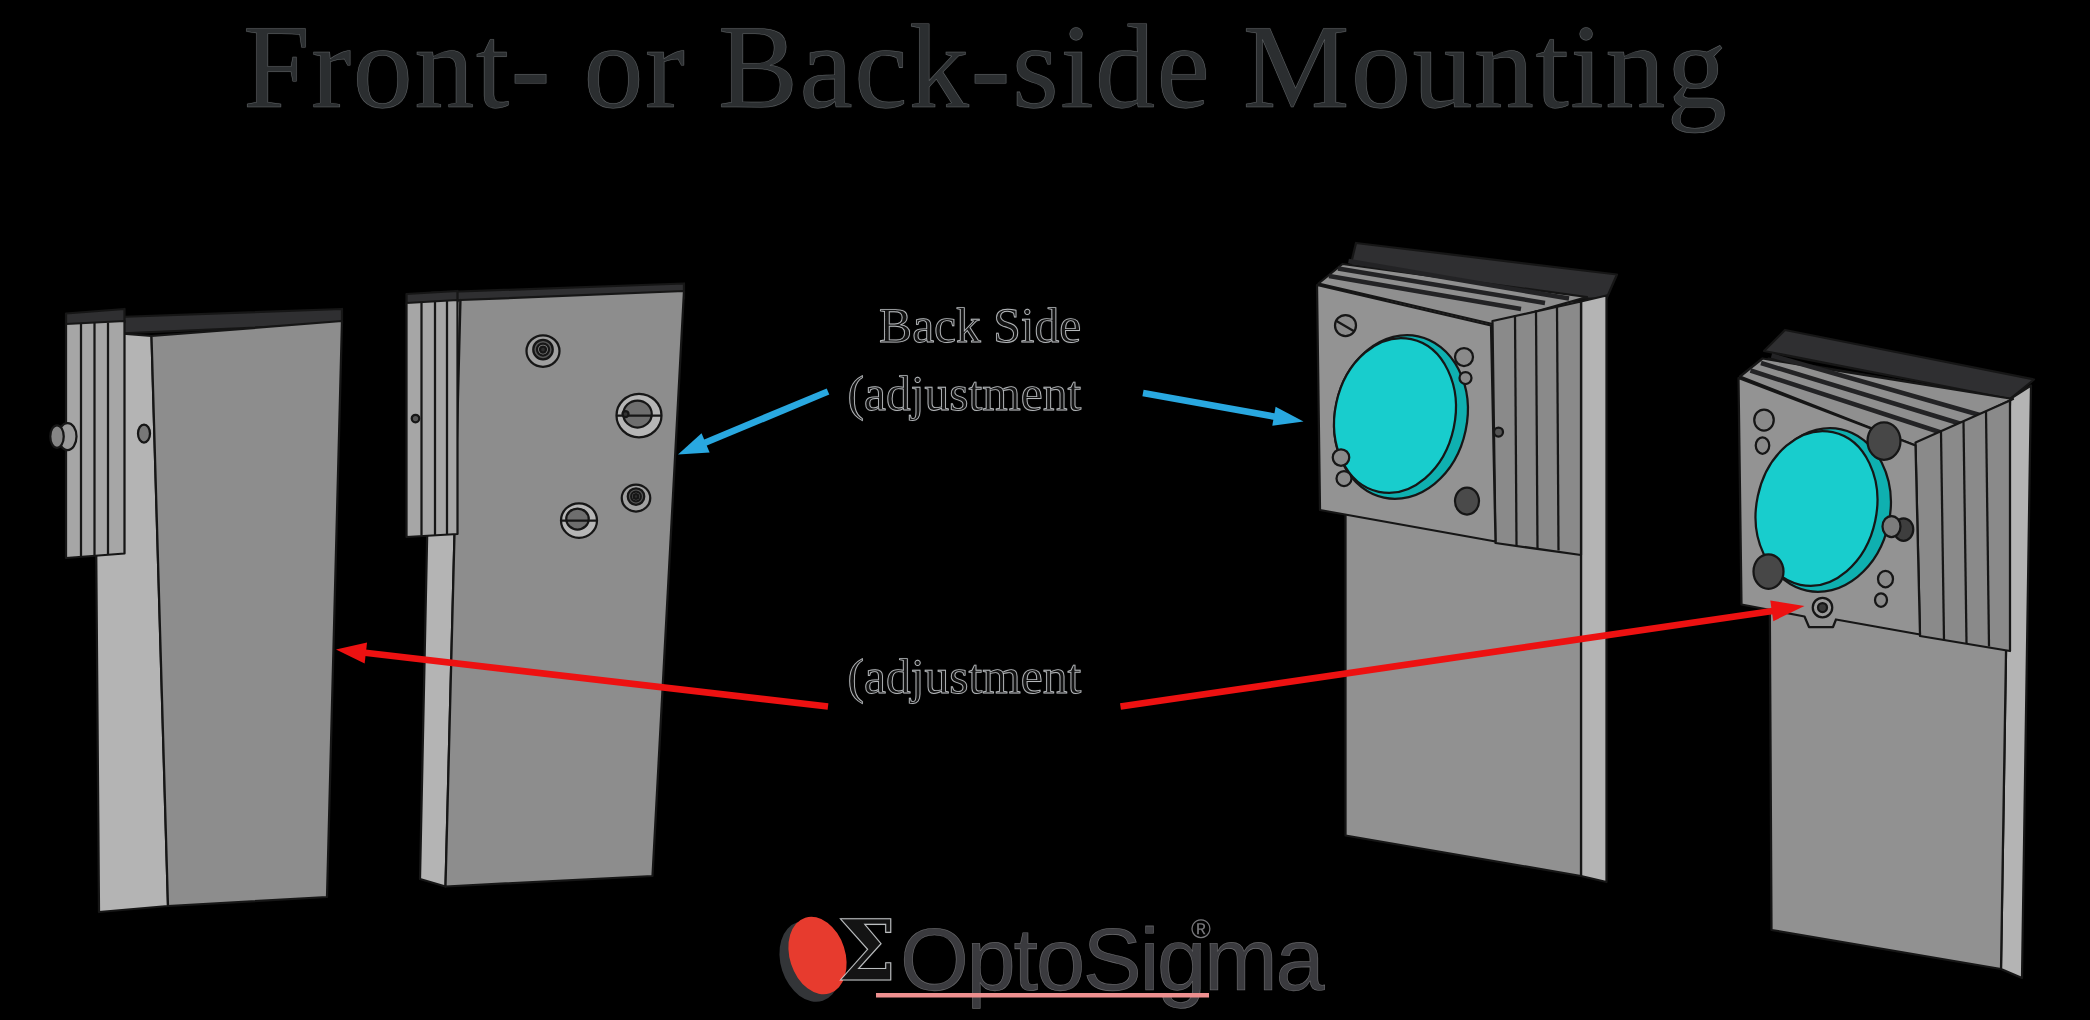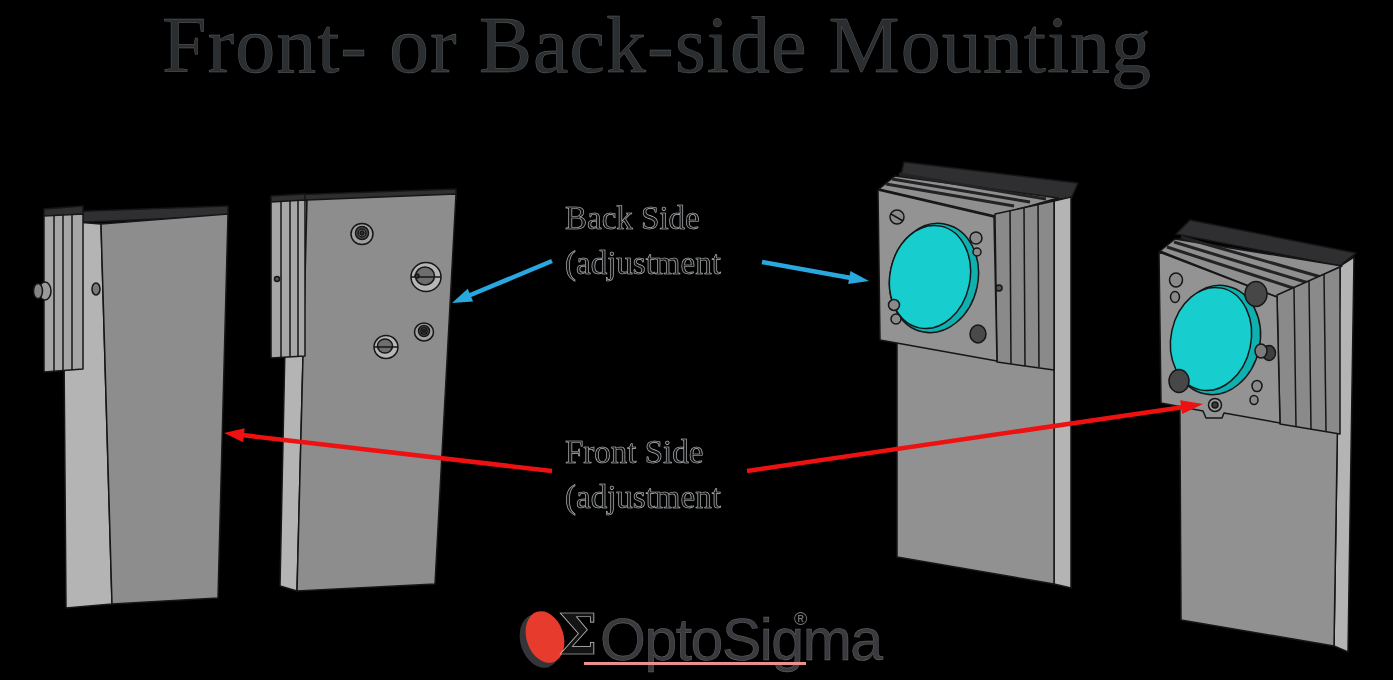--- a/index.html
+++ b/index.html
@@ -1,18 +1,18 @@
 <!DOCTYPE html>
 <html><head>
 <meta charset="utf-8">
 <style>
   html,body{margin:0;padding:0;background:#000;}
   body{width:1393px;height:680px;position:relative;overflow:hidden;
        font-family:"Liberation Serif","DejaVu Serif",serif;}
-  .stage{position:absolute;inset:0;}
+  .stage{position:absolute;inset:0;text-align:right;}
   svg.diagram{position:absolute;left:0;top:0;}
 
   .title{position:absolute;left:162px;top:0;margin:0;white-space:nowrap;
          font-family:"Liberation Serif","DejaVu Serif",serif;font-weight:400;
          font-size:80px;letter-spacing:1px;color:#2b2e30;
          -webkit-text-stroke:.35px rgba(195,202,208,.38);
          text-shadow:0 0 1px rgba(255,255,255,.12);}
 
   .anno{position:absolute;white-space:nowrap;
         font-family:"Liberation Serif","DejaVu Serif",serif;
@@ -189,21 +189,20 @@
   </svg>
 
   <h1 class="title">Front- or Back-side Mounting</h1>
 
   <div class="anno anno-back">
     <div>Back Side</div>
     <div>(adjustment</div>
   </div>
 
   <div class="anno anno-front">
-    <div>Front Side</div>
     <div>(adjustment</div>
   </div>
 
   <div>
     <span class="sigma">Σ</span>
     <span class="brand">OptoSigma</span>
     <span class="reg">®</span>
     <div class="logo-underline"></div>
   </div>
 

